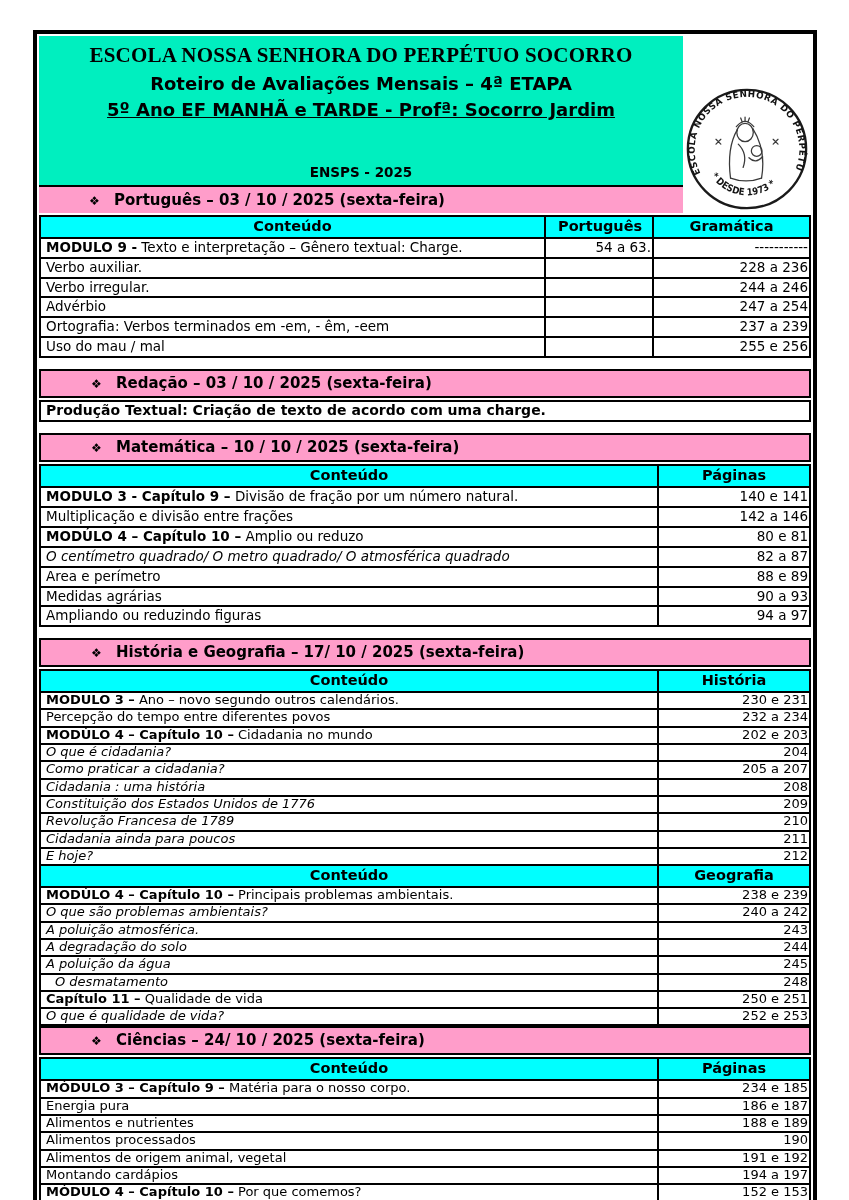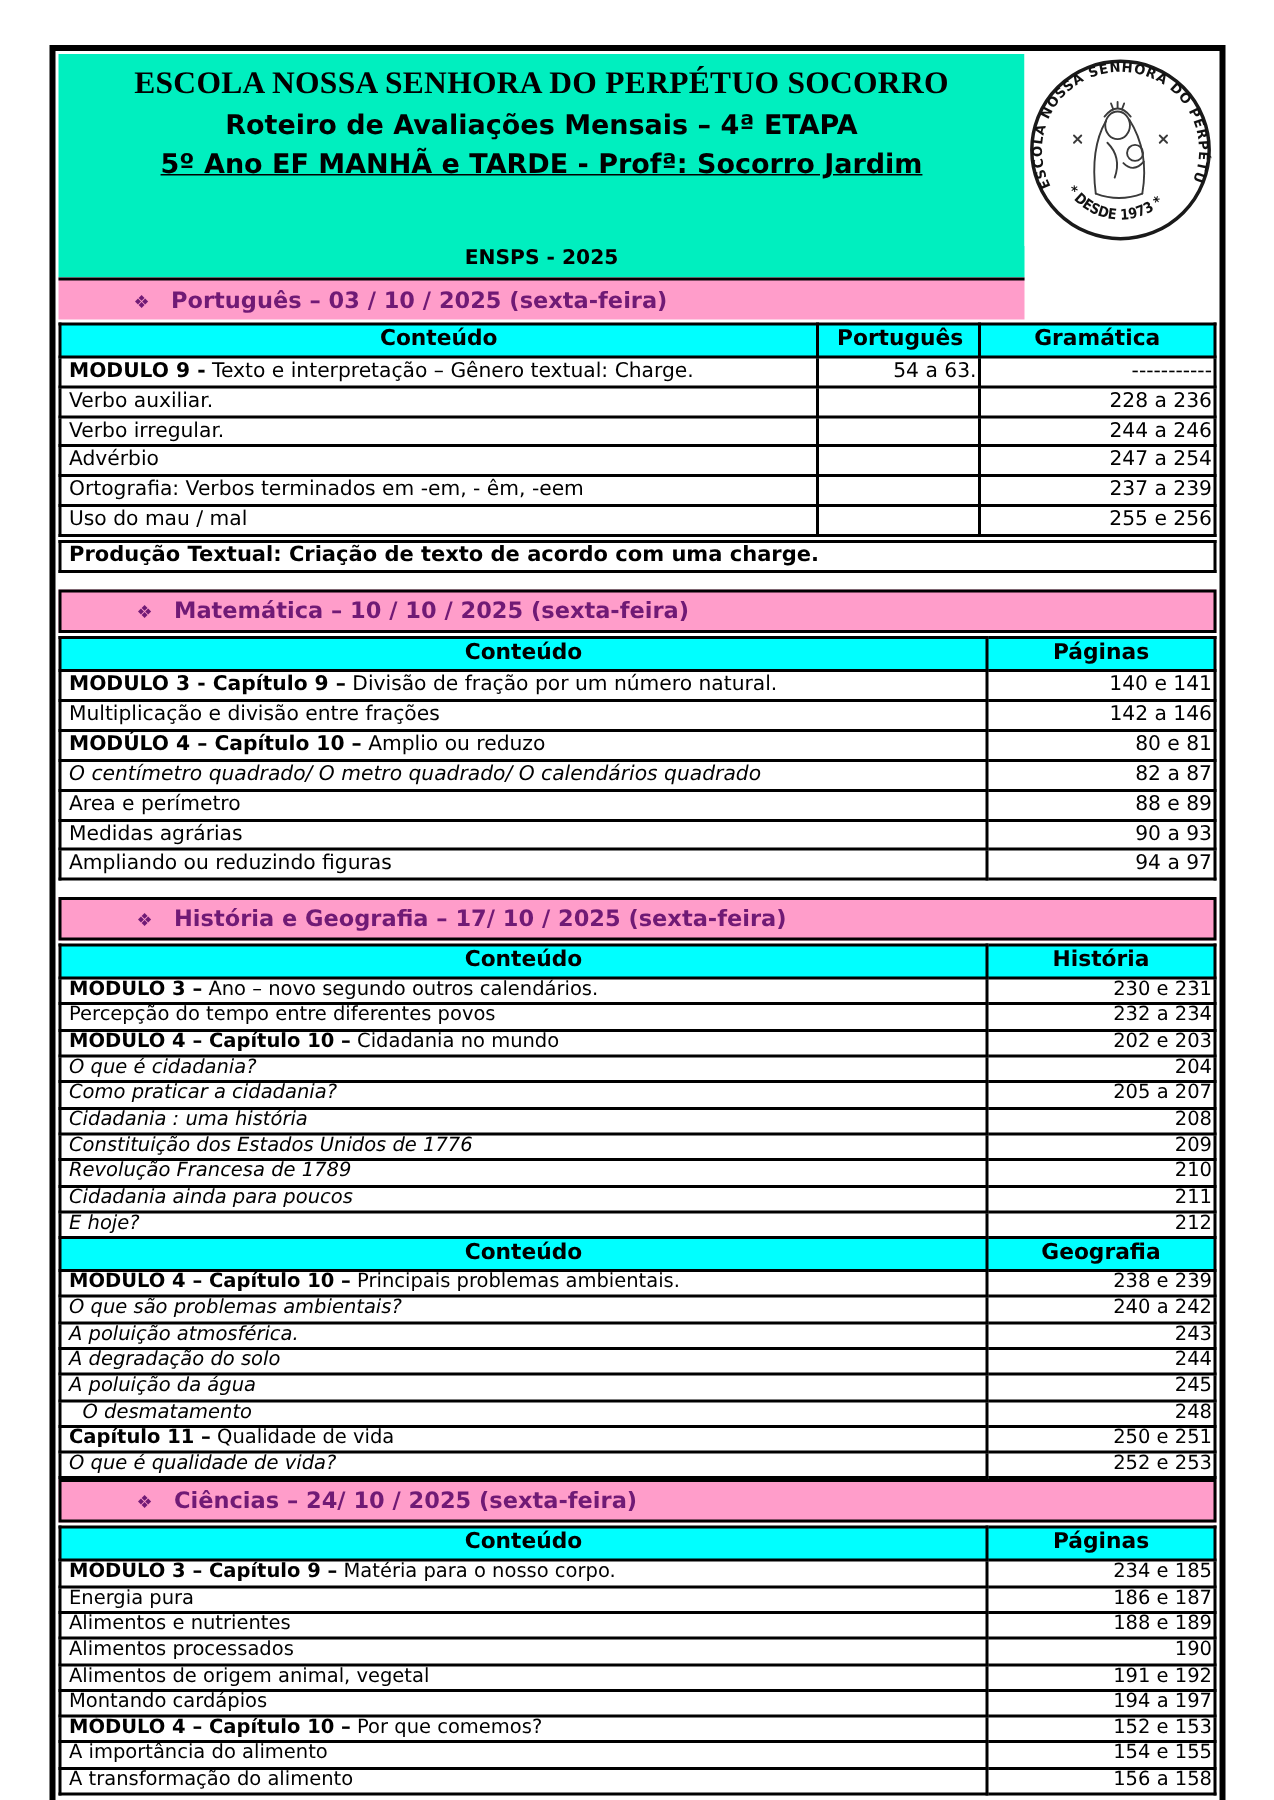--- a/index.html
+++ b/index.html
@@ -3,34 +3,34 @@
 <meta charset="utf-8">
 <title>Roteiro de Avaliações Mensais</title>
 <style>
   html,body{margin:0;padding:0;background:#fff;}
   .page{position:relative;width:849px;height:1200px;background:#fff;overflow:hidden;
         font-family:"DejaVu Sans","Liberation Sans",sans-serif;color:#000;}
   .frame{position:absolute;left:33px;top:30px;width:772px;border:4px solid #000;
          background:#fff;padding:2px 2px 6px 2px;box-sizing:content-box;}
 
   
-  .topflex{display:flex;align-items:flex-start;}
+  .topflex{display:flex;align-items:flex-end;}
   .header-left{flex:1;display:flex;flex-direction:column;min-width:0;}
   .green-header{background:var(--green);text-align:center;padding:7px 4px 5px 4px;flex:1;}
   .school-title{font-family:"Liberation Serif","DejaVu Serif",serif;font-weight:bold;
                 font-size:21px;letter-spacing:.2px;margin-bottom:5px;}
   .hline2{font-size:18px;font-weight:bold;margin-bottom:5px;}
   .hline3{font-size:18px;font-weight:bold;margin-bottom:3px;text-decoration:underline;}
   .hline4{font-size:13.5px;font-weight:bold;margin-top:44px;}
   .logo-box{width:128px;background:#fff;display:flex;align-items:center;justify-content:center;
             padding:1px 0;}
   .logo-box svg{display:block;}
 
   
-  .bar{background:var(--pink);color:#701a75;font-weight:bold;font-size:15px;
+  .bar{background:var(--pink);color:#000000;font-weight:bold;font-size:15px;
        padding:3px 4px 4px 50px;border:2px solid #000;white-space:nowrap;}
   .bar .diamond{font-size:12px;margin-right:9px;}
   .bar.first{border-left:none;border-right:none;border-bottom:none;padding-top:4px;}
   .bar.gap{margin-top:11px;}
   .bar.gap-lg{}
 
   
   table{width:100%;border-collapse:collapse;table-layout:fixed;margin-top:2px;}
   th{background:var(--cyan);font-size:14.5px;font-weight:bold;border:2px solid #000000;
      padding:2px 12px;line-height:1.1;}
@@ -132,20 +132,24 @@
             <td class="cell-pages">237 a 239</td>
           </tr>
           <tr>
             <td class="cell-content">Uso do mau / mal</td>
             <td class="cell-pages"></td>
             <td class="cell-pages">255 e 256</td>
           </tr>
         </tbody>
     </table>
 
+    <div class="bar gap">
+      <span class="diamond">❖</span>
+      <span>Redação – 03 / 10 / 2025 (sexta-feira)</span>
+    </div>
     <table class="note-table">
       <tbody>
         <tr>
           <td>Produção Textual: Criação de texto de acordo com uma charge.</td>
         </tr>
       </tbody>
     </table>
 
     <div class="bar gap">
       <span class="diamond">❖</span>
@@ -169,21 +173,21 @@
           </tr>
           <tr>
             <td class="cell-content">Multiplicação e divisão entre frações</td>
             <td class="cell-pages">142 a 146</td>
           </tr>
           <tr>
             <td class="cell-content"><span class="b">MODÚLO 4 – Capítulo 10 –</span> Amplio ou reduzo</td>
             <td class="cell-pages">80 e 81</td>
           </tr>
           <tr>
-            <td class="cell-content italic">O centímetro quadrado/ O metro quadrado/ O calendários quadrado</td>
+            <td class="cell-content italic">O centímetro quadrado/ O metro quadrado/ O atmosférica quadrado</td>
             <td class="cell-pages">82 a 87</td>
           </tr>
           <tr>
             <td class="cell-content">Area e perímetro</td>
             <td class="cell-pages">88 e 89</td>
           </tr>
           <tr>
             <td class="cell-content">Medidas agrárias</td>
             <td class="cell-pages">90 a 93</td>
           </tr>

